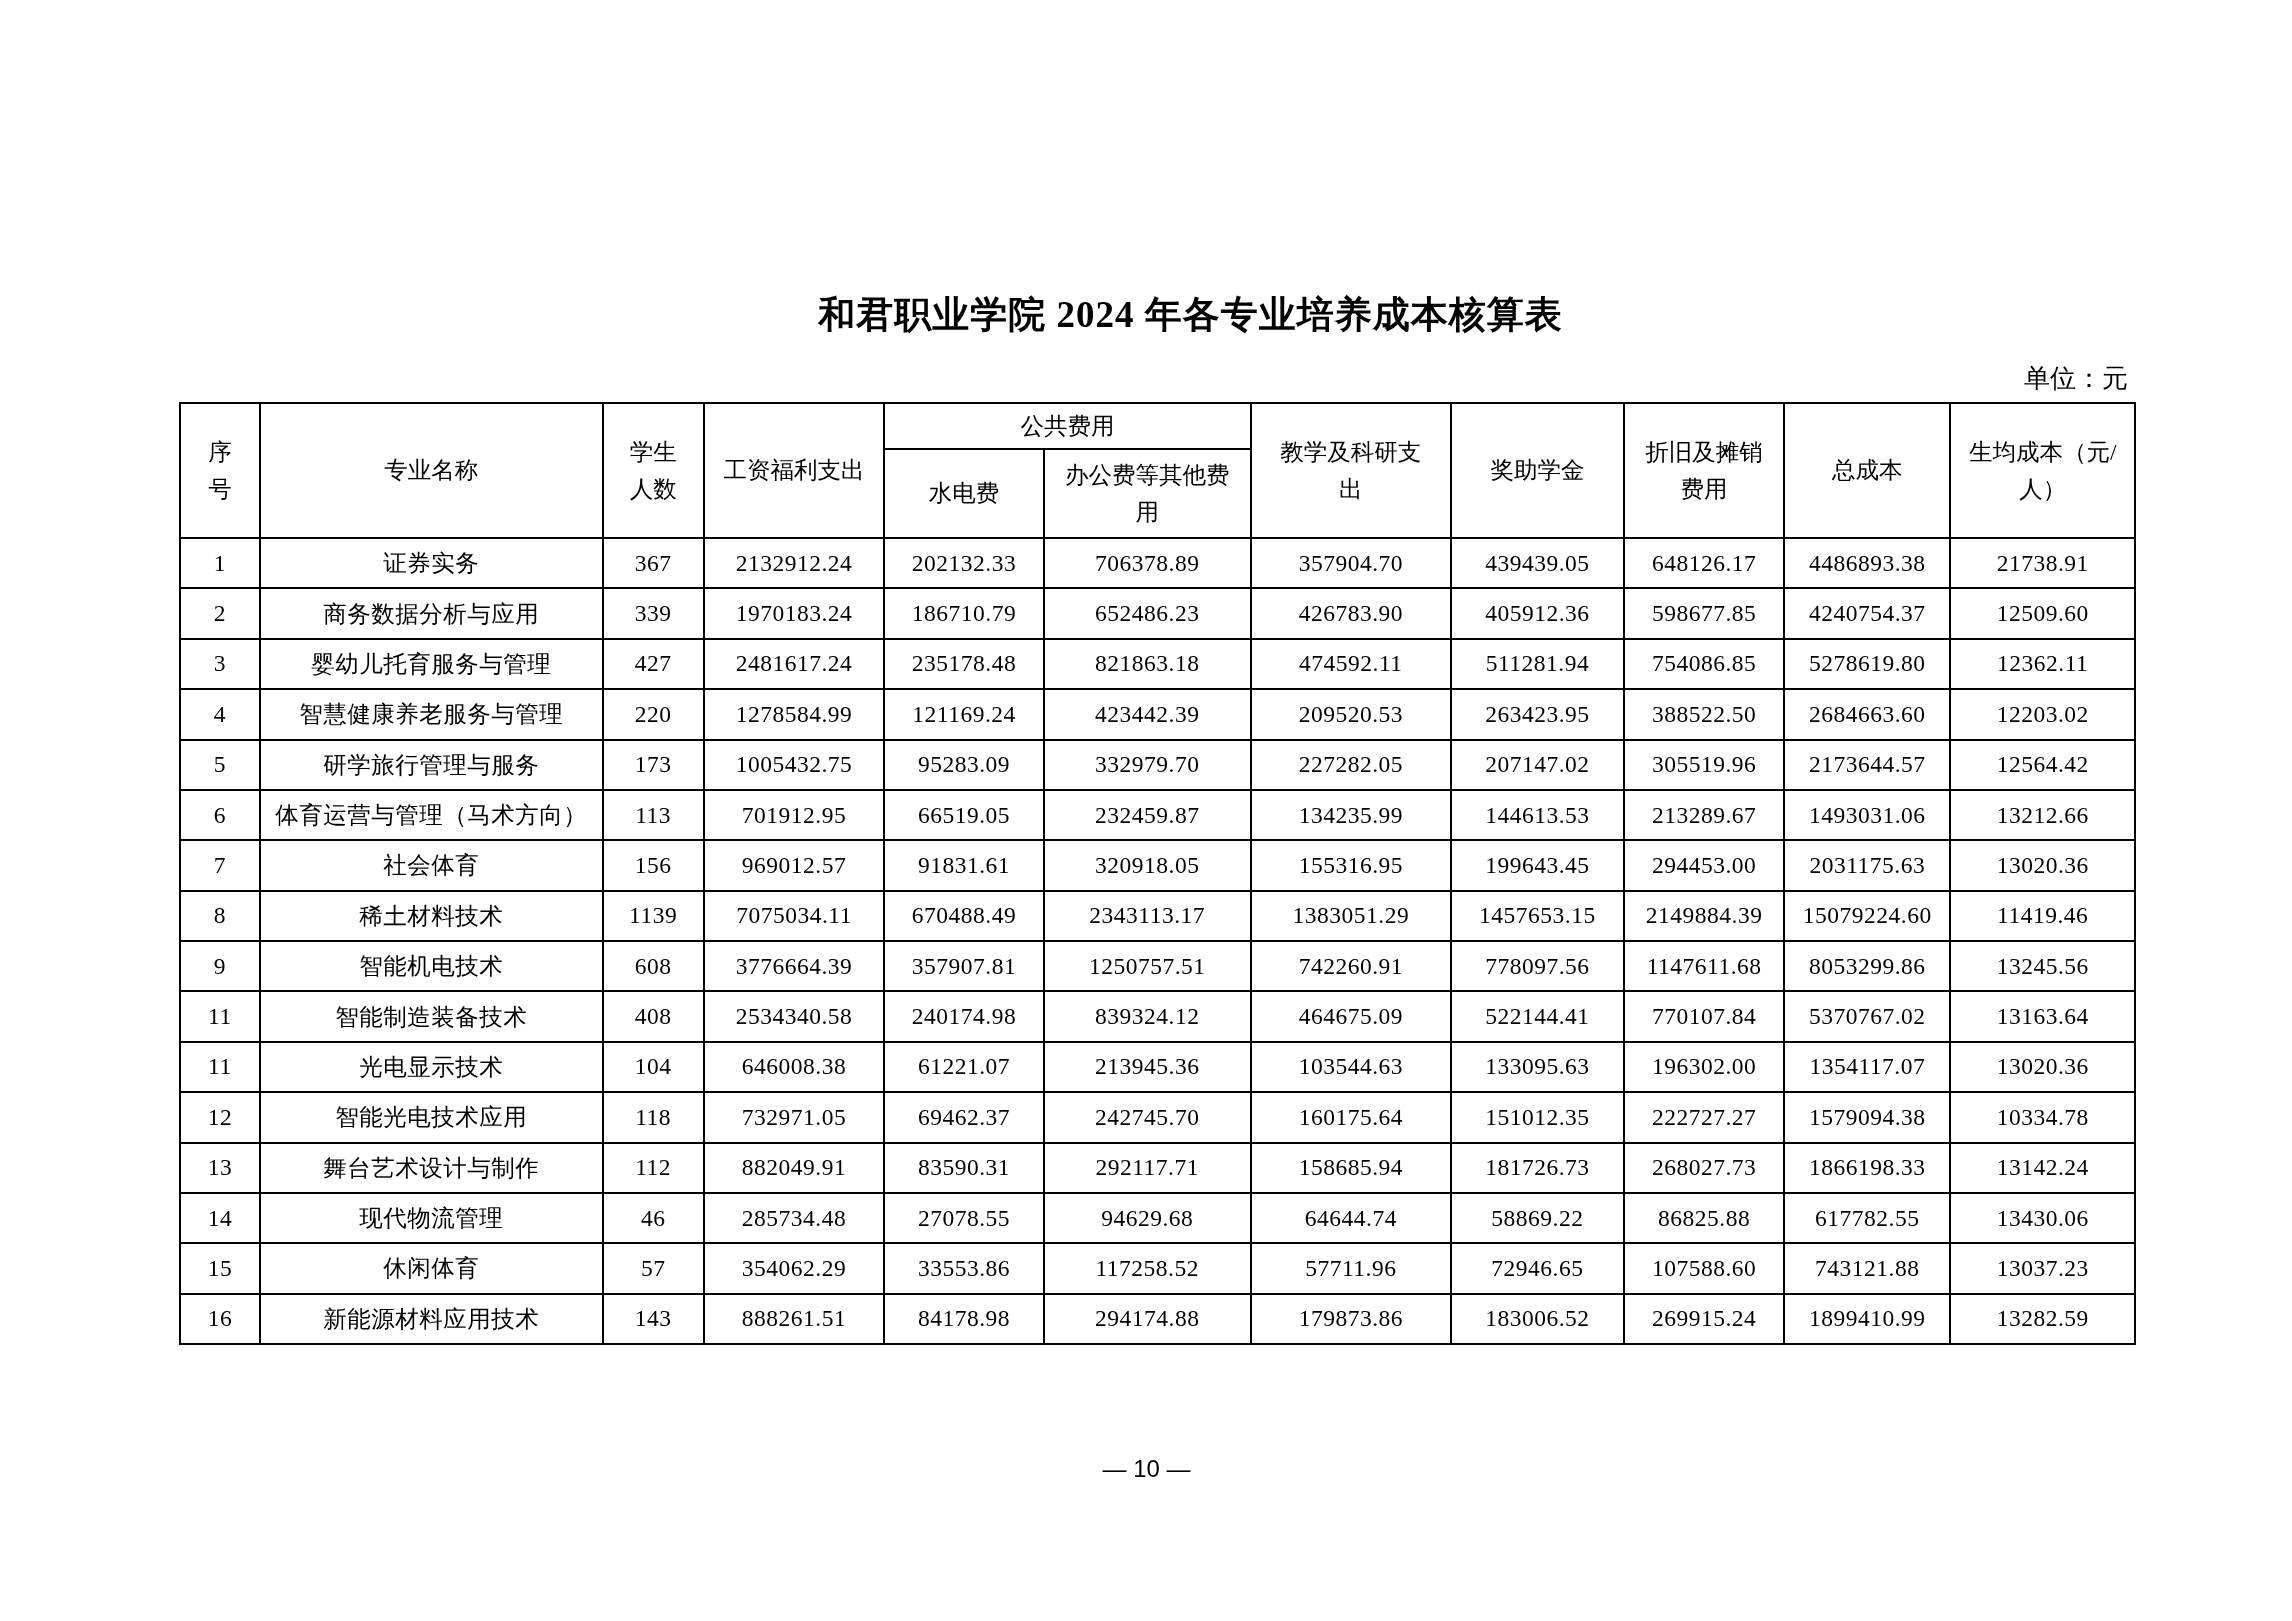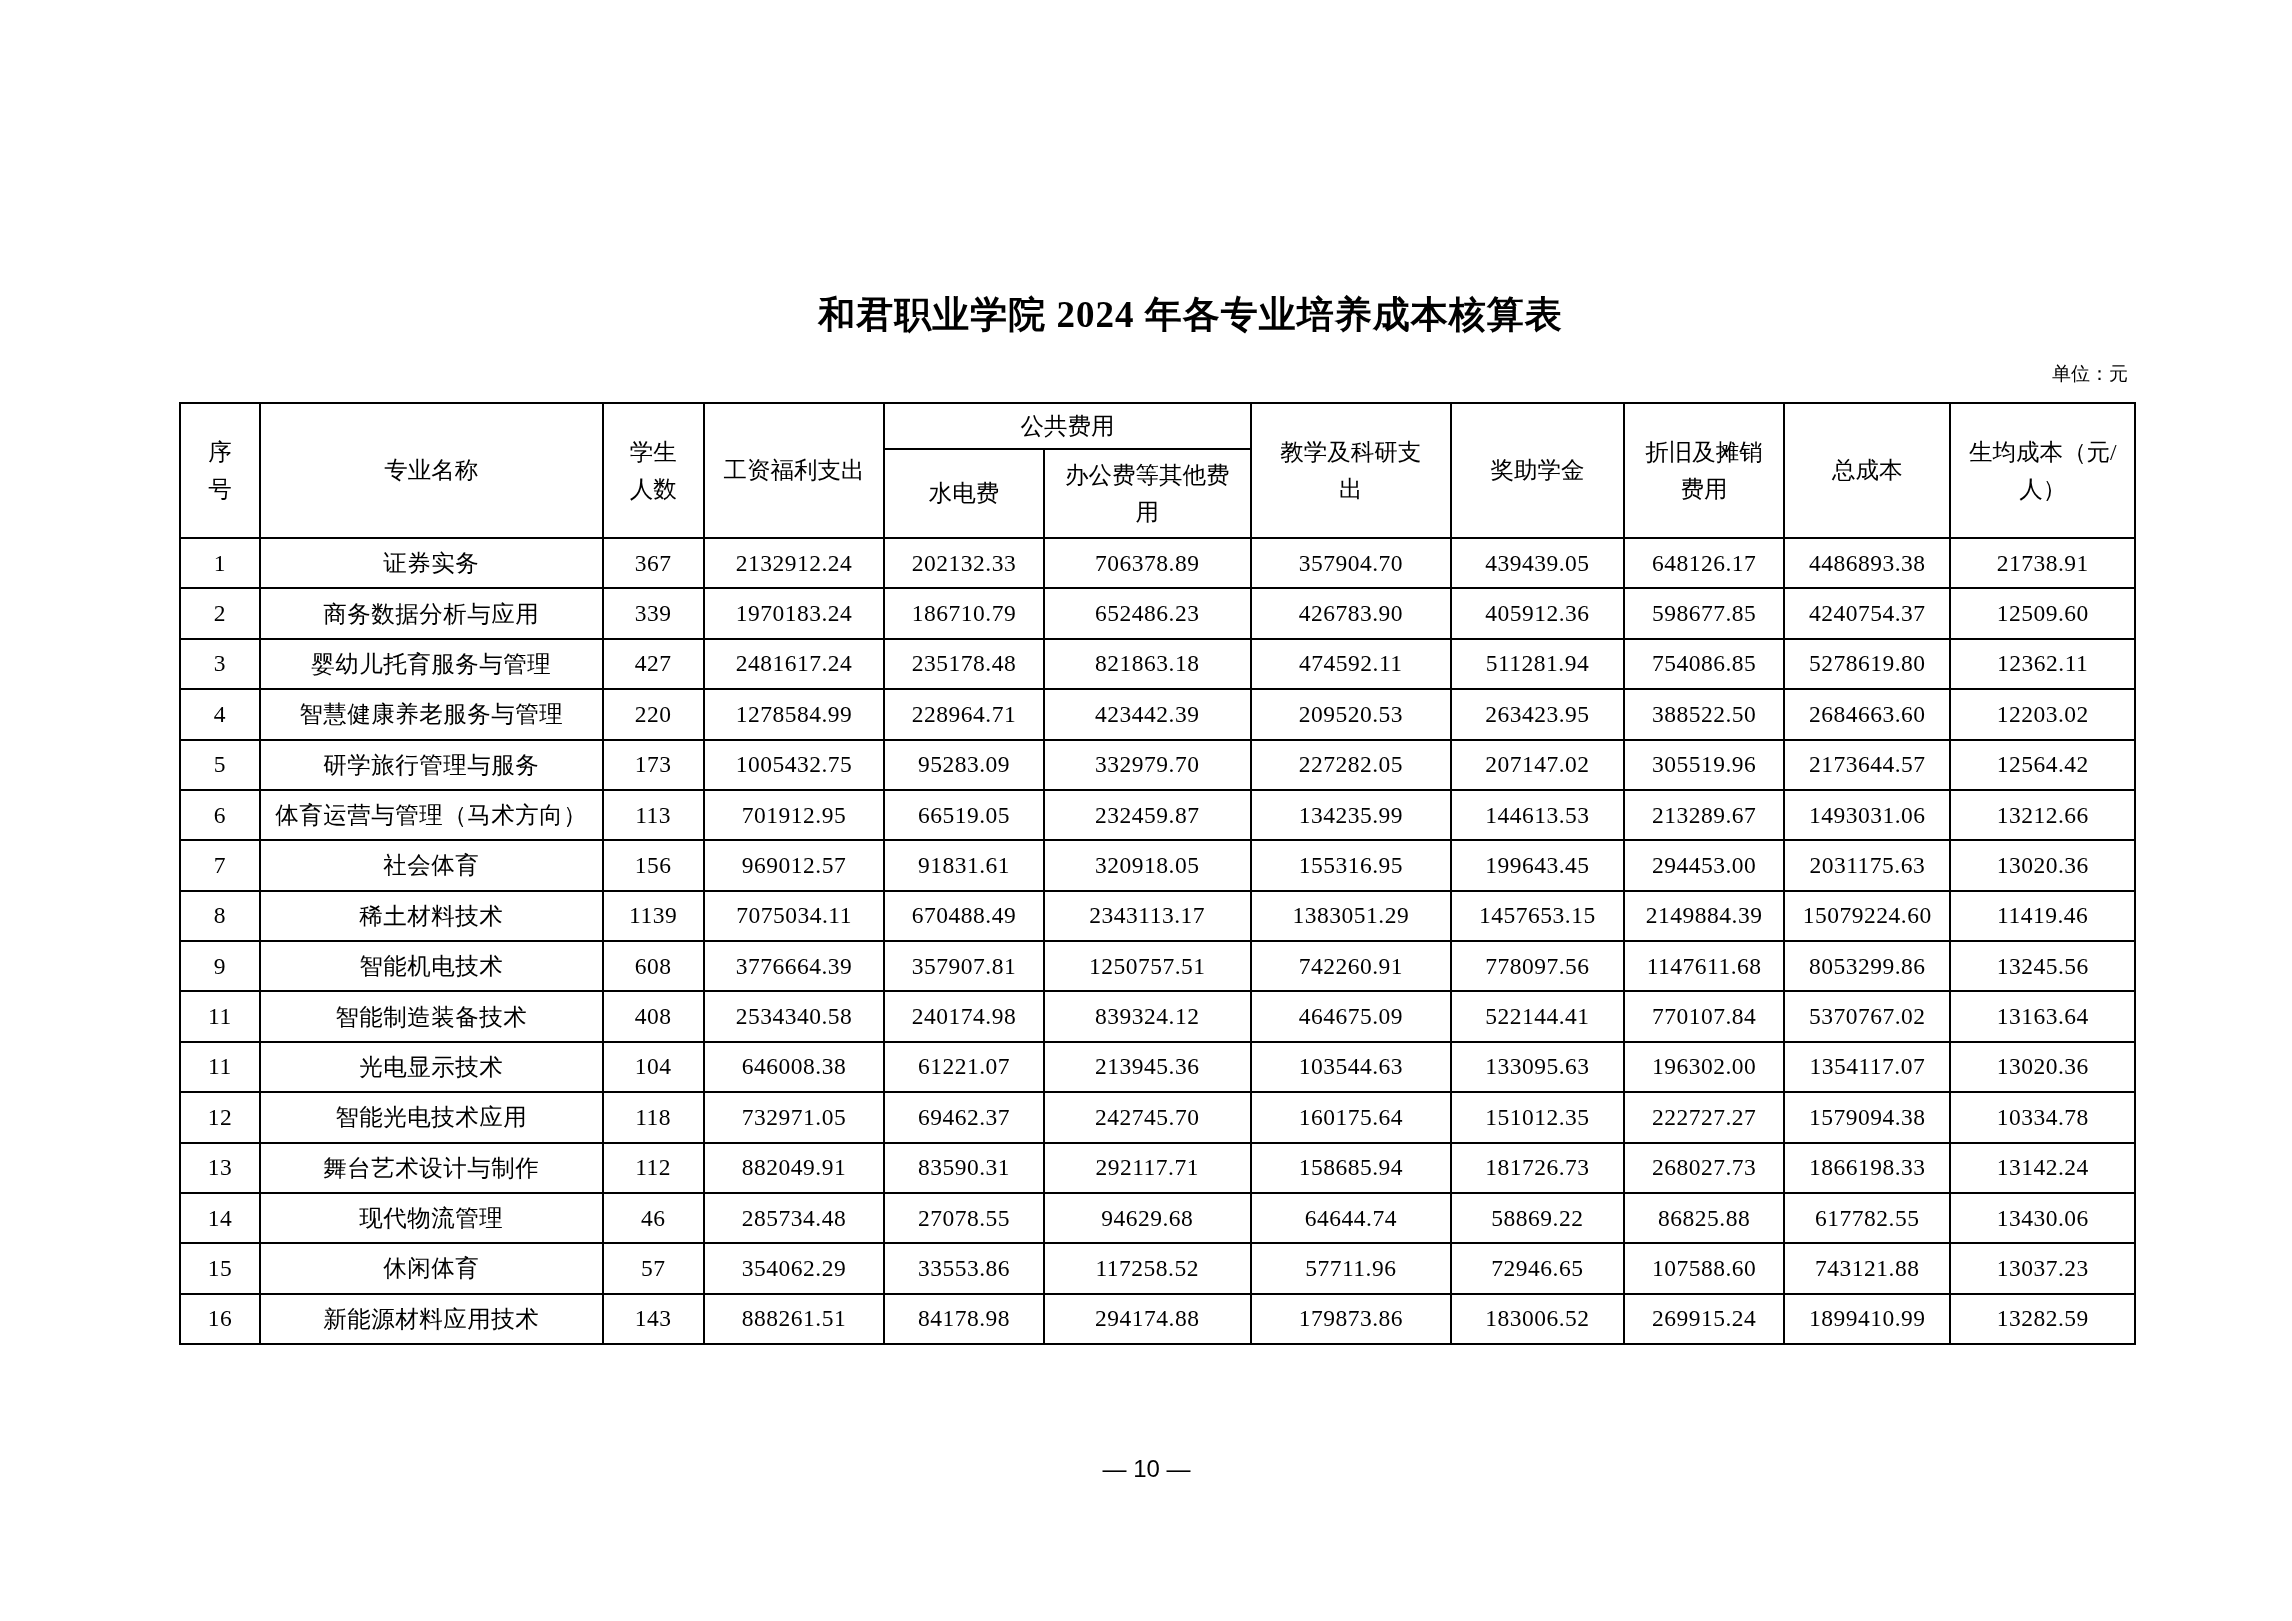--- a/index.html
+++ b/index.html
@@ -24,21 +24,21 @@
     text-align: center;
     font-size: 37px;
     font-weight: bold;
     letter-spacing: 1px;
     padding-left: 44px;
   }
   .unit-note {
     position: absolute;
     top: 361px;
     right: 165px;
-    font-size: 19px;
+    font-size: 26px;
   }
   table.cost-table {
     position: absolute;
     left: 179px;
     top: 402px;
     width: 1957px;
     height: 943px;
     border-collapse: collapse;
     table-layout: fixed;
     border: 2.9px solid #000000;
@@ -159,21 +159,21 @@
           <td>511281.94</td>
           <td>754086.85</td>
           <td>5278619.80</td>
           <td>12362.11</td>
         </tr>
         <tr>
           <td>4</td>
           <td>智慧健康养老服务与管理</td>
           <td>220</td>
           <td>1278584.99</td>
-          <td>228964.71</td>
+          <td>121169.24</td>
           <td>423442.39</td>
           <td>209520.53</td>
           <td>263423.95</td>
           <td>388522.50</td>
           <td>2684663.60</td>
           <td>12203.02</td>
         </tr>
         <tr>
           <td>5</td>
           <td>研学旅行管理与服务</td>

